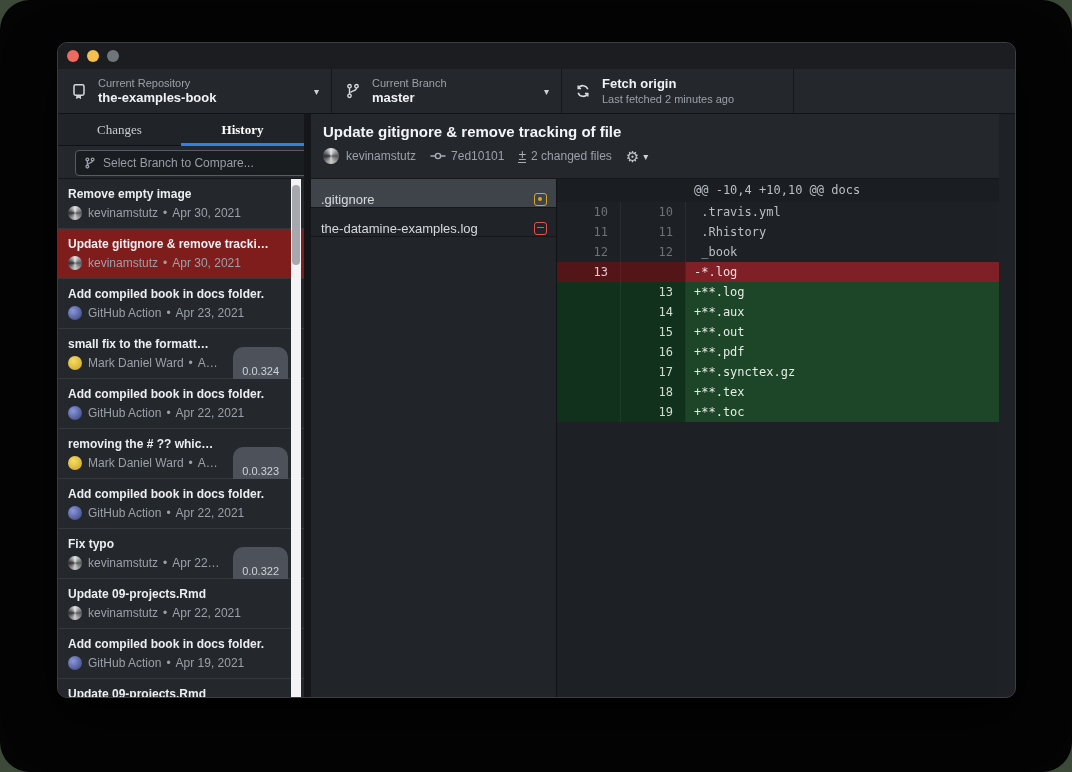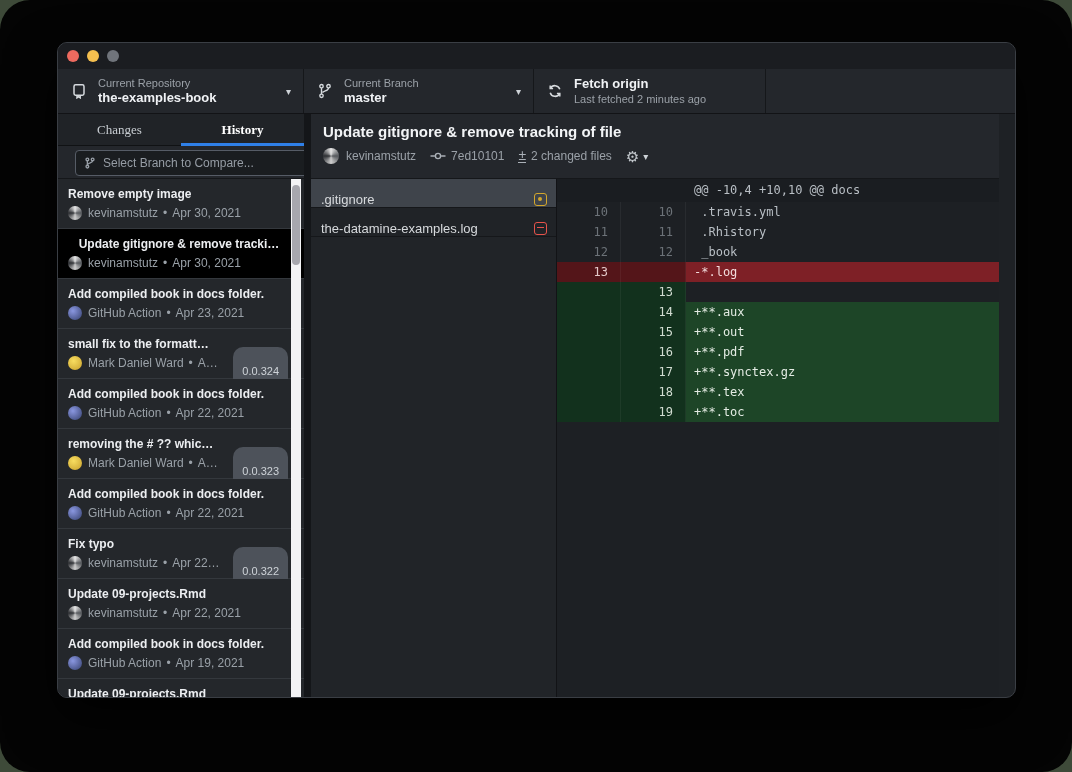--- a/index.html
+++ b/index.html
@@ -17,21 +17,21 @@
   }
   
   .titlebar { position:absolute; left:0; top:0; width:100%; height:26px; background:#1b1d21; }
   .traffic { position:absolute; top:7px; width:12px; height:12px; border-radius:50%; }
   .t-red { left:9px;  background:var(--traffic-red); }
   .t-yellow { left:29px; background:var(--traffic-yellow); }
   .t-gray { left:49px; background:var(--traffic-gray); }
   
   .toolbar { position:absolute; left:0; top:26px; width:100%; height:45px; background:#24272c; border-bottom:1px solid #121316; display:flex; }
   .tb-section { height:100%; display:flex; align-items:center; padding:0 12px; border-right:1px solid #15171a; position:relative; cursor:default; }
-  .tb-repo { width:246px;align-items:center; } .tb-branch { width:230px; } .tb-fetch { width:232px; }
+  .tb-repo { width:274px;align-items:center; } .tb-branch { width:230px; } .tb-fetch { width:232px; }
   .tb-icon { color:#d6dade; width:18px; display:flex; justify-content:center; margin-right:10px; flex:none; }
   .tb-text { flex:1; min-width:0; }
   .tb-label { font-size:11px; color:#9ba1a8; line-height:14px; }
   .tb-value { font-size:13px; font-weight:bold; color:#f0f2f5; line-height:16px; white-space:nowrap; }
   .chev { color:#cdd2d7; font-size:10px; margin-left:6px; flex:none; }
   
   .main { position:absolute; left:0; top:71px; width:100%; bottom:0; }
   .sidebar { position:absolute; left:0; top:0; width:246px; height:100%; background:#24272b; }
   .panel-divider { position:absolute; left:246px; top:0; width:7px; height:100%; background:#141619; }
   .rightpane { position:absolute; left:253px; top:0; right:16px; height:100%; background:#15803d; }
@@ -42,21 +42,21 @@
   .tab.active::after { content:""; position:absolute; left:0; bottom:-1px; width:100%; height:3px; background:var(--accent-blue); }
   
   .compare-bar { position:absolute; left:0; top:32px; width:100%; height:33px; background:#24272c; border-bottom:1px solid #15171a; }
   .compare-input { position:absolute; left:17px; top:4px; width:236px; height:25px; background:#1a1d20; border:1px solid #565c66; border-radius:4px; display:flex; align-items:center; padding:12px 8px; color:#969da5; }
   .compare-input .b-icon { color:#969da5; margin-right:7px; display:flex; }
   .compare-input input { background:transparent; border:none; outline:none; color:#c7ccd1; font-size:12px; width:100%; font-family:"Liberation Sans",sans-serif; }
   .compare-input input::placeholder { color:#969da5; opacity:1; }
   
   .commit-list { position:absolute; left:0; top:65px; width:100%; bottom:0; overflow:hidden; }
   .commit { position:relative; height:50px; border-bottom:1px solid #34383d; padding:7px 14px 0 10px; cursor:pointer; background:#24272b; }
-  .commit.selected { background:#000000;text-align:center; }
+  .commit.selected { background:#7f1d1d; }
   .commit-title { font-size:12px; font-weight:bold; color:#eceef1; white-space:nowrap; overflow:hidden; text-overflow:ellipsis; line-height:17px; }
   .commit-meta { display:flex; align-items:center; margin-top:3px; font-size:12px; color:#9aa1a8; white-space:nowrap; overflow:hidden; }
   .commit-meta .sep { margin:0 5px; }
   .avatar { width:14px; height:14px; border-radius:50%; margin-right:6px; flex:none; }
   .avatar--kevinamstutz { background:conic-gradient(#e8e8e8,#55585c,#cfcfcf,#2d2f33,#e8e8e8); }
   .avatar--github-action { background:radial-gradient(circle at 35% 35%, #8a97e0, #35406e); }
   .avatar--mark-daniel-ward { background:radial-gradient(circle at 40% 35%, #f8dd60, #c8a02c); }
   .version-badge { position:absolute; right:16px; top:18px; background:#4d525a; color:#ced3d8; font-size:11px; border-radius:10px; padding:18px 9px; }
   
   .scroll-track { position:absolute; left:233px; top:65px; width:10px; bottom:0; background:#f3f3f5; }
@@ -350,20 +350,21 @@
             <span class="dcell-code"> _book</span>
           </div>
           <div class="diff-row removed">
             <span class="dcell-old">13</span>
             <span class="dcell-new"></span>
             <span class="dcell-code">-*.log</span>
           </div>
           <div class="diff-row added">
             <span class="dcell-old"></span>
             <span class="dcell-new">13</span>
+            <span class="dcell-code">+**.log</span>
           </div>
           <div class="diff-row added">
             <span class="dcell-old"></span>
             <span class="dcell-new">14</span>
             <span class="dcell-code">+**.aux</span>
           </div>
           <div class="diff-row added">
             <span class="dcell-old"></span>
             <span class="dcell-new">15</span>
             <span class="dcell-code">+**.out</span>

